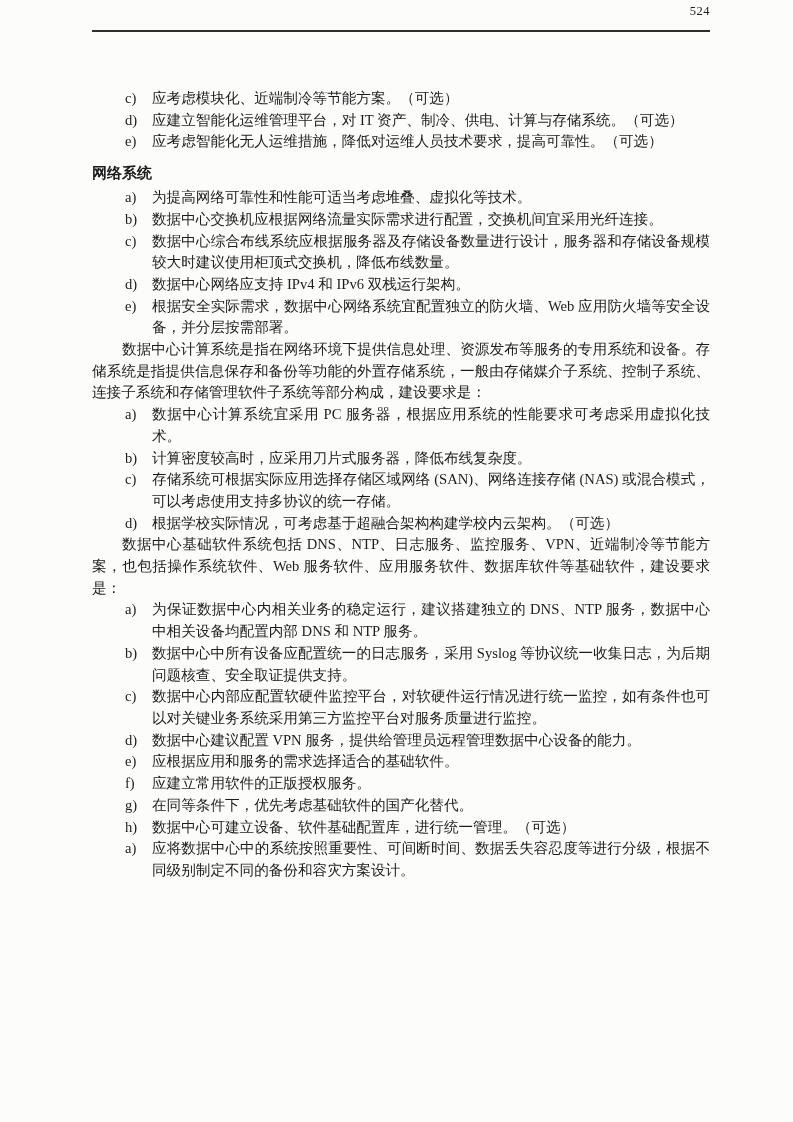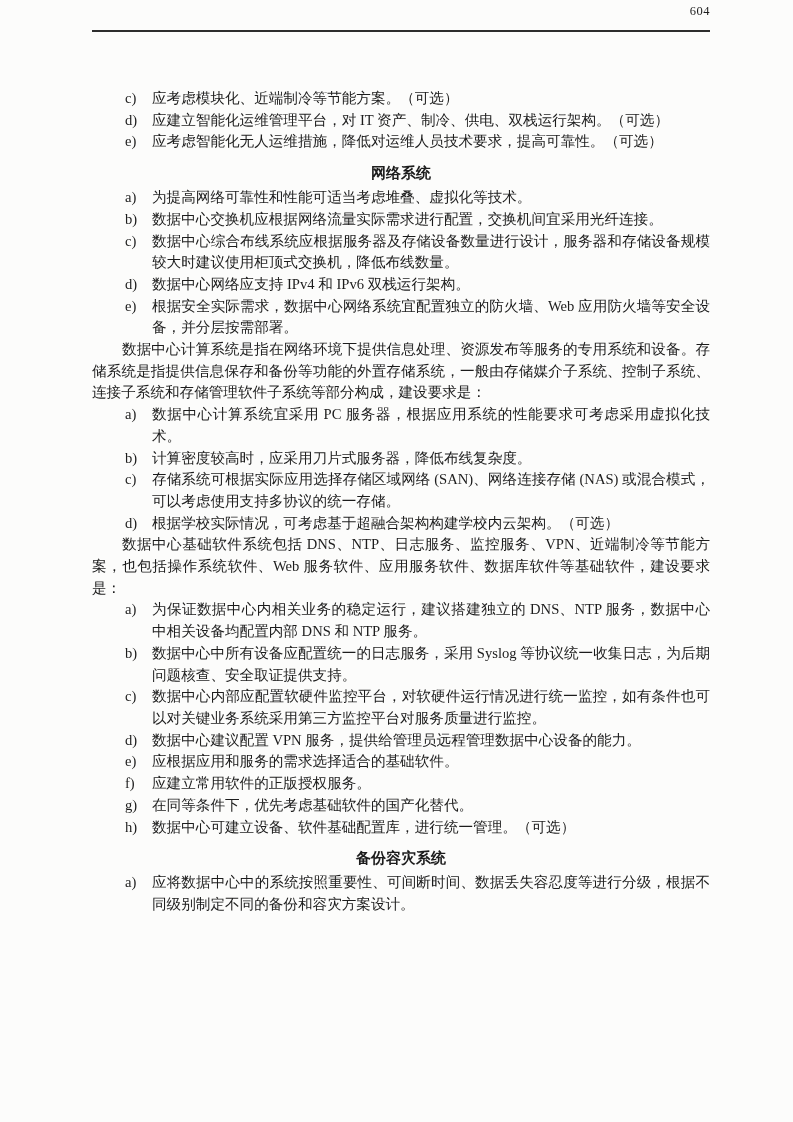--- a/index.html
+++ b/index.html
@@ -38,47 +38,47 @@
     font-size: 14.6px;
     line-height: 21.7px;
     text-align: justify;
   }
   .sec-heading {
     font-family: "Liberation Sans", "DejaVu Sans", sans-serif;
     font-weight: bold;
     font-size: 15px;
     line-height: 22px;
     margin: 9px 0 3px 0;
-    text-align: center;
+    text-align: left;
   }
   .para {
     margin: 0;
     text-indent: 2.05em;
   }
   .req-list { margin: 0; padding: 0 0 0 33px; }
   .li { display: flex; }
   .li-label { flex: 0 0 27px; }
   .li-text { flex: 1 1 auto; text-align: justify; }
 </style>
 </head>
 <body>
 
-<div class="page-number">604</div>
+<div class="page-number">524</div>
 <hr class="header-rule">
 
 <div class="content">
 
   <div class="req-list">
     <div class="li">
       <span class="li-label">c)</span>
       <span class="li-text">应考虑模块化、近端制冷等节能方案。（可选）</span>
     </div>
     <div class="li">
       <span class="li-label">d)</span>
-      <span class="li-text">应建立智能化运维管理平台，对 IT 资产、制冷、供电、双栈运行架构。（可选）</span>
+      <span class="li-text">应建立智能化运维管理平台，对 IT 资产、制冷、供电、计算与存储系统。（可选）</span>
     </div>
     <div class="li">
       <span class="li-label">e)</span>
       <span class="li-text">应考虑智能化无人运维措施，降低对运维人员技术要求，提高可靠性。（可选）</span>
     </div>
   </div>
 
   <section>
     <h2 class="sec-heading">网络系统</h2>
     <div class="req-list">
@@ -159,21 +159,20 @@
         <span class="li-text">在同等条件下，优先考虑基础软件的国产化替代。</span>
       </div>
       <div class="li">
         <span class="li-label">h)</span>
         <span class="li-text">数据中心可建立设备、软件基础配置库，进行统一管理。（可选）</span>
       </div>
     </div>
   </section>
 
   <section>
-    <h2 class="sec-heading">备份容灾系统</h2>
     <div class="req-list">
       <div class="li">
         <span class="li-label">a)</span>
         <span class="li-text">应将数据中心中的系统按照重要性、可间断时间、数据丢失容忍度等进行分级，根据不同级别制定不同的备份和容灾方案设计。</span>
       </div>
 
     </div>
   </section>
 
 </div>

